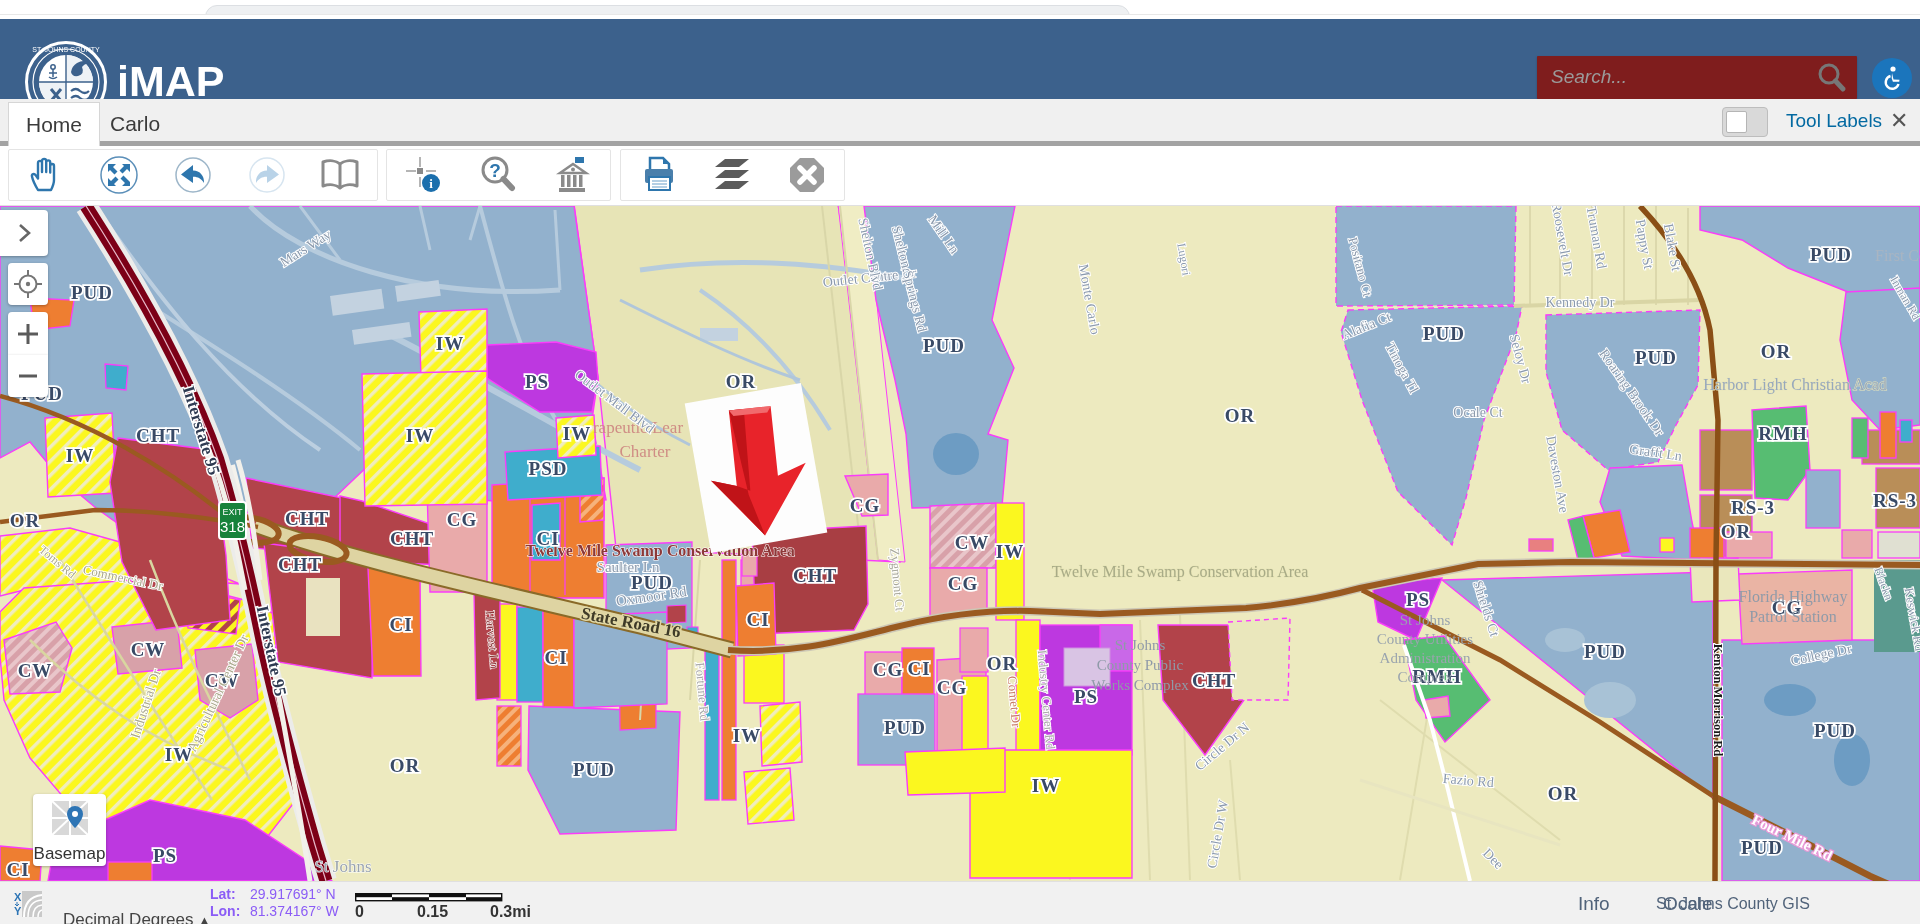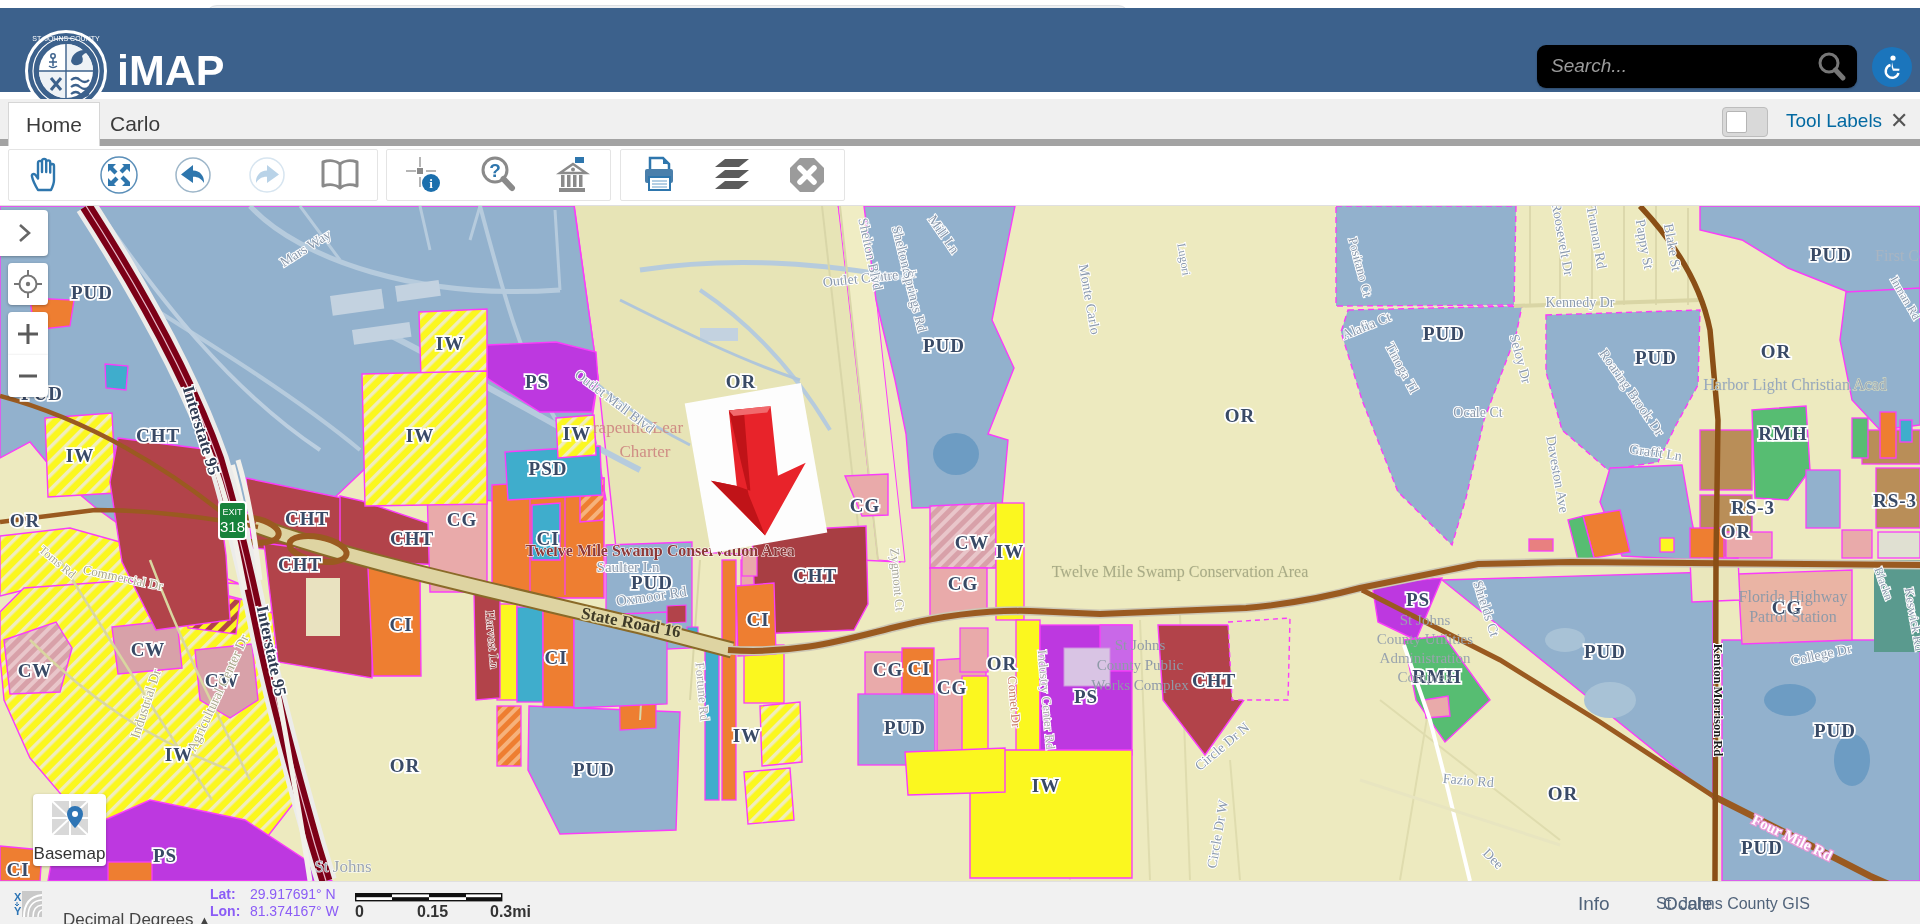--- a/index.html
+++ b/index.html
@@ -1,25 +1,25 @@
 <!DOCTYPE html>
 <html><head>
 <meta charset="utf-8">
 <style>
   * { margin:0; padding:0; box-sizing:border-box; }
   body { width:1920px; height:924px; overflow:hidden; font-family:"Liberation Sans", sans-serif; background:#fff; position:relative; }
   .topstrip { position:absolute; top:0; left:0; width:1920px; height:15px; background:#fff; border-bottom:1px solid #e8e8e8; overflow:hidden; }
   .omnibox { position:absolute; top:5px; left:205px; width:925px; height:24px; background:#eef0f2; border:1px solid #dcdfe3; border-radius:12px; }
-  .header { position:absolute; top:8px; left:0; width:1920px; height:84px; background:#3c618c; }
+  .header { position:absolute; top:19px; left:0; width:1920px; height:84px; background:#3c618c; }
   .logo { position:absolute; top:22px; left:25px; }
   .imap { position:absolute; top:38px; left:117px; color:#fff; font-size:43px; font-weight:bold; }
-  .searchbox { position:absolute; top:37px; left:1537px; width:320px; height:43px; background:#000000; border-radius:9px; box-shadow:0 1px 2px rgba(0,0,0,.25); }
+  .searchbox { position:absolute; top:37px; left:1537px; width:320px; height:43px; background:#7f1d1d; border-radius:1px; box-shadow:0 1px 2px rgba(0,0,0,.25); }
   .searchbox .ph { position:absolute; left:14px; top:10px; font-style:italic; color:#9b9b9b; font-size:19px; }
   .acc { position:absolute; top:39px; left:1872px; width:40px; height:40px; border-radius:50%; background:#1b75bc; display:flex; align-items:center; justify-content:center; }
-  .tabbar { position:absolute; top:99px; left:0; width:1920px; height:47px; background:#f0f0f0; border-bottom:7px solid #a3a3a3; }
+  .tabbar { position:absolute; top:99px; left:0; width:1920px; height:47px; background:#f0f0f0; border-bottom:5px solid #a3a3a3; }
   .tab { position:absolute; top:3px; height:44px; line-height:44px; font-size:21px; color:#3b3b3b; padding:0 17px; }
   .tab.active { background:#fff; border:1px solid #d6d6d6; border-bottom:none; left:8px; }
   .tab.t2 { left:93px; color:#3b3b3b; }
   .toollabels { position:absolute; top:8px; left:1722px; width:46px; height:30px; background:#d9d9d9; border:1px solid #bdbdbd; border-radius:4px; }
   .toollabels .knob { position:absolute; top:3px; left:3px; width:21px; height:22px; background:#fff; border:1px solid #b5b5b5; border-radius:2px; }
   .tl-text { position:absolute; top:11px; left:1786px; font-size:19px; color:#0369a1; }
   .tb-x { position:absolute; top:9px; left:1890px; font-size:22px; color:#555; }
   .toolbar { position:absolute; top:146px; left:0; width:1920px; height:60px; background:#fff; border-bottom:1px solid #e0e0e0; }
   .tgroup { position:absolute; top:3px; height:52px; background:#fff; border:1px solid #e4e4e4; border-radius:2px; display:flex; align-items:center; }
   .tbtn { width:75px; display:flex; align-items:center; justify-content:center; }

